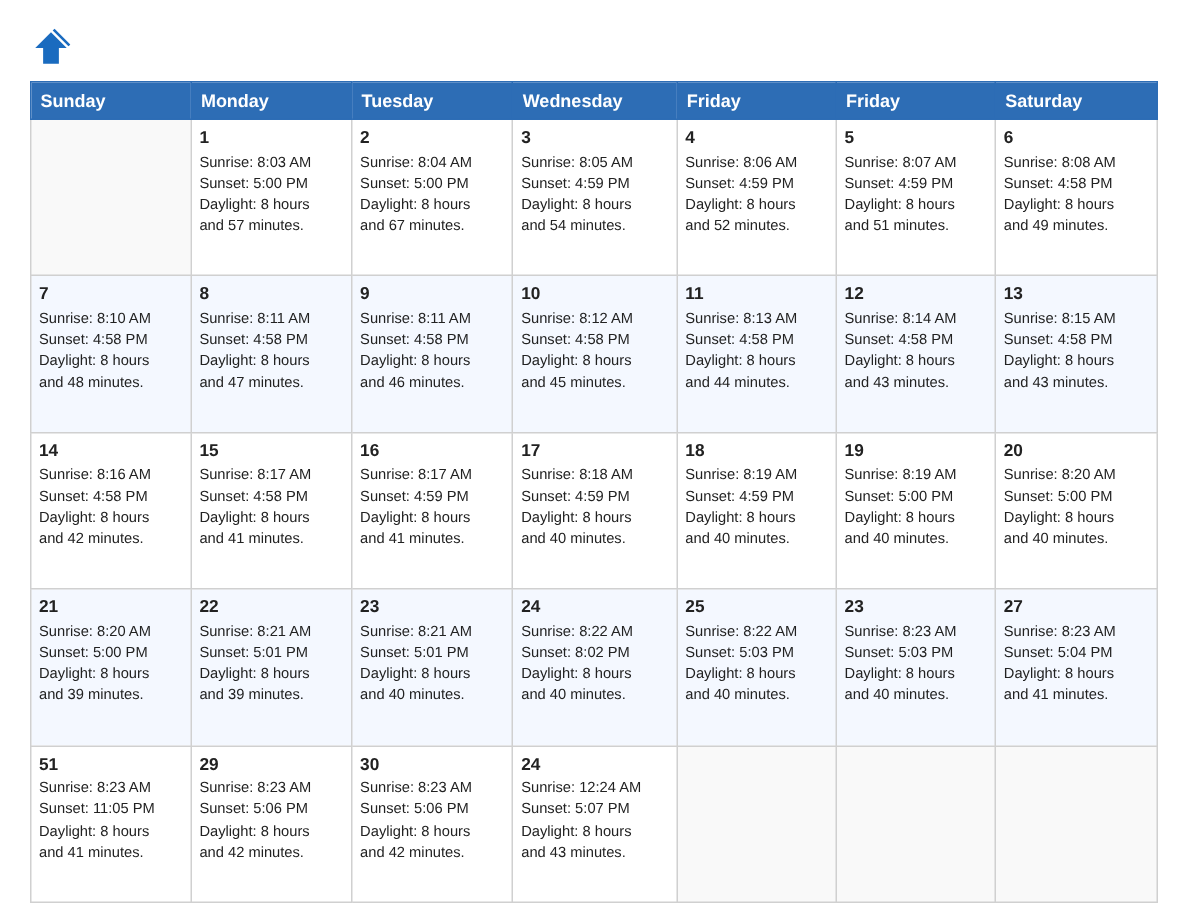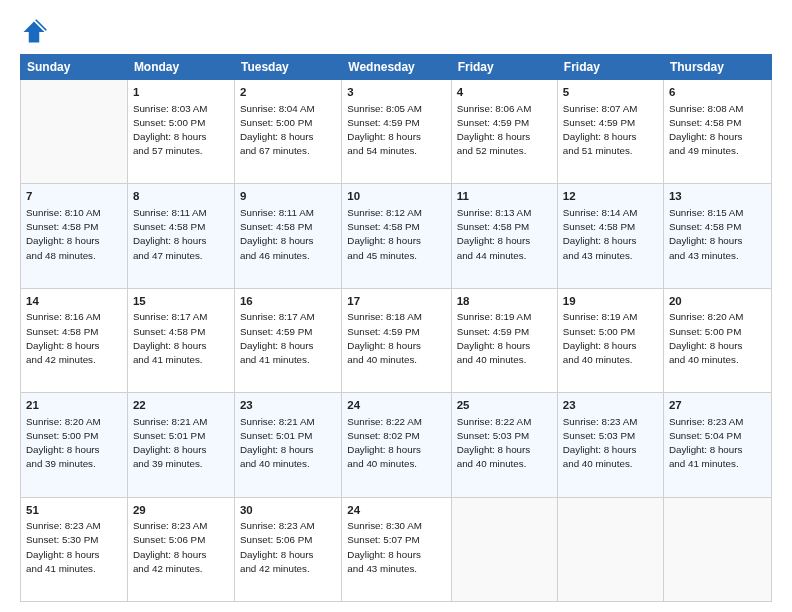--- a/index.html
+++ b/index.html
@@ -121,21 +121,21 @@
 
   <table class="calendar">
     <thead>
       <tr>
         <th>Sunday</th>
         <th>Monday</th>
         <th>Tuesday</th>
         <th>Wednesday</th>
         <th>Friday</th>
         <th>Friday</th>
-        <th>Thursday</th>
+        <th>Saturday</th>
       </tr>
     </thead>
     <tbody id="calendar-body">
     <tr>
           <td class="empty-cell"></td>
           <td>
             <span class="day-number">1</span>
             <div class="day-info">Sunrise: 8:03 AM</div>
             <div class="day-info">Sunset: 5:00 PM</div>
             <div class="day-info">Daylight: 8 hours</div>
@@ -327,41 +327,41 @@
             <div class="day-info">Sunrise: 8:23 AM</div>
             <div class="day-info">Sunset: 5:04 PM</div>
             <div class="day-info">Daylight: 8 hours</div>
             <div class="day-info">and 41 minutes.</div>
           </td>
         </tr>
         <tr>
           <td>
             <span class="day-number">51</span>
             <div class="day-info">Sunrise: 8:23 AM</div>
-            <div class="day-info">Sunset: 5:30 PM</div>
+            <div class="day-info">Sunset: 11:05 PM</div>
             <div class="day-info">Daylight: 8 hours</div>
             <div class="day-info">and 41 minutes.</div>
           </td>
           <td>
             <span class="day-number">29</span>
             <div class="day-info">Sunrise: 8:23 AM</div>
             <div class="day-info">Sunset: 5:06 PM</div>
             <div class="day-info">Daylight: 8 hours</div>
             <div class="day-info">and 42 minutes.</div>
           </td>
           <td>
             <span class="day-number">30</span>
             <div class="day-info">Sunrise: 8:23 AM</div>
             <div class="day-info">Sunset: 5:06 PM</div>
             <div class="day-info">Daylight: 8 hours</div>
             <div class="day-info">and 42 minutes.</div>
           </td>
           <td>
             <span class="day-number">24</span>
-            <div class="day-info">Sunrise: 8:30 AM</div>
+            <div class="day-info">Sunrise: 12:24 AM</div>
             <div class="day-info">Sunset: 5:07 PM</div>
             <div class="day-info">Daylight: 8 hours</div>
             <div class="day-info">and 43 minutes.</div>
           </td>
           <td class="empty-cell"></td>
           <td class="empty-cell"></td>
           <td class="empty-cell"></td>
         </tr>
       </tbody>
   </table>

